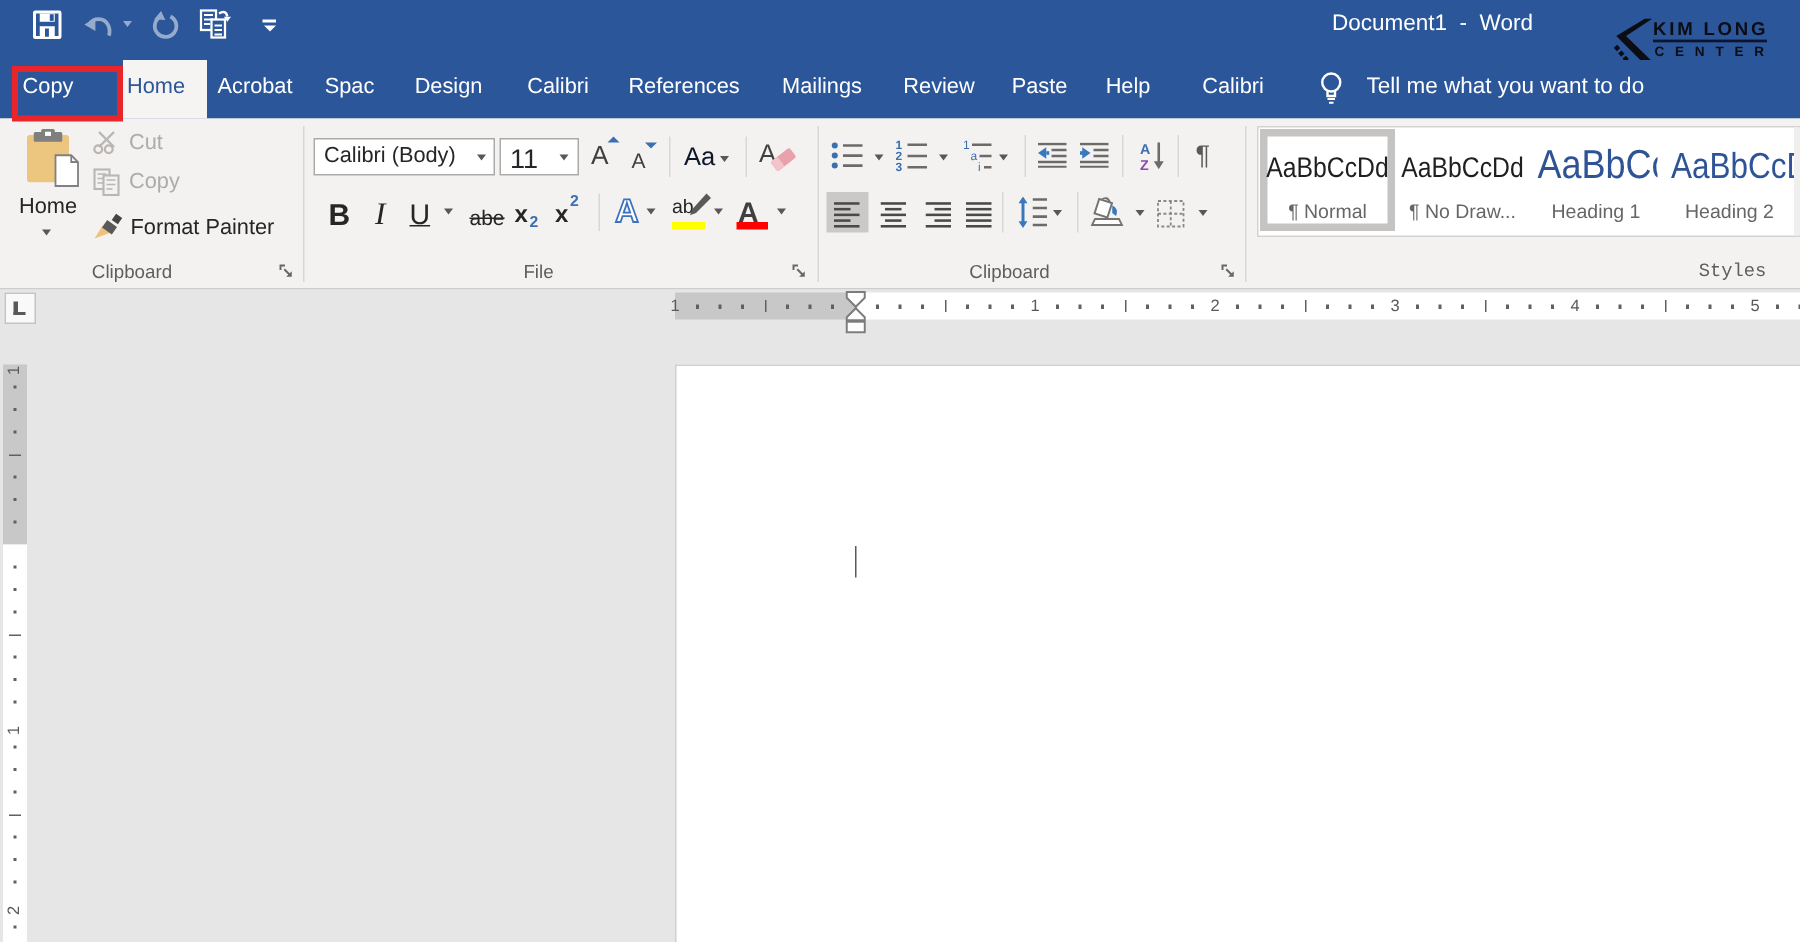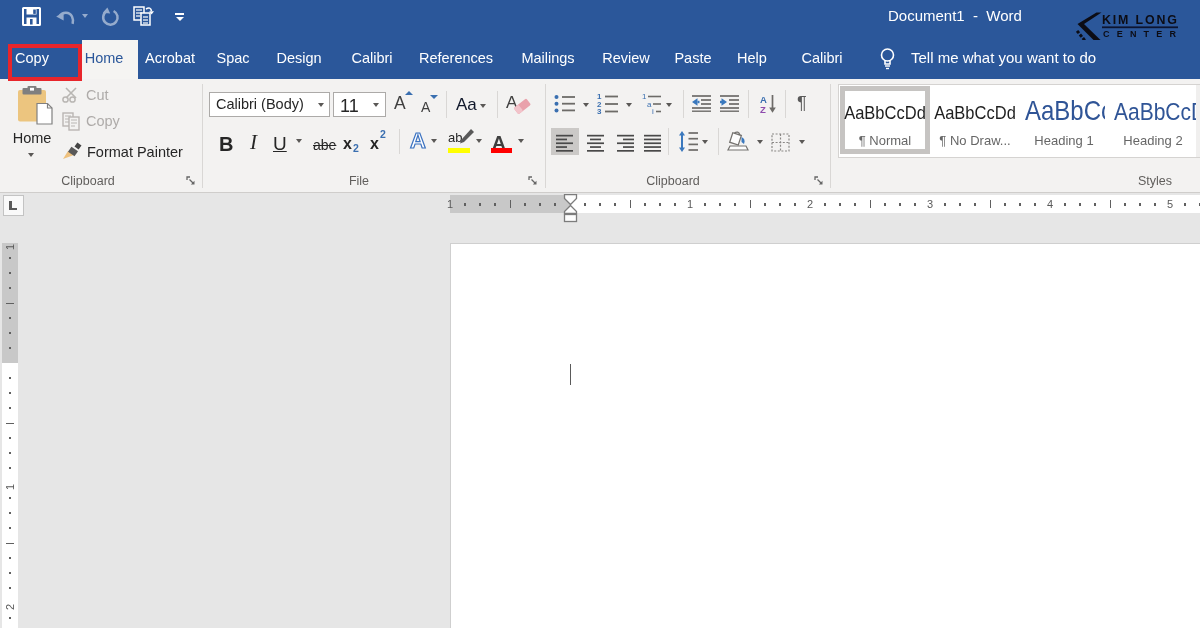--- a/index.html
+++ b/index.html
@@ -294,21 +294,21 @@
 <div class="t" style="left:975px;top:134px;transform:translateX(-50%);font-size:13px;color:#666666;">¶ No Draw...</div>
 <div class="ab" style="left:1025px;top:99px;width:80px;height:26px;overflow:hidden;">
     <span style="font-size:24px;color:#2F5496;white-space:nowrap;position:absolute;left:0;top:0px;line-height:1;transform:scaleY(1.12);transform-origin:0 60%;">AaBbCcD</span>
   </div>
 <div class="t" style="left:1064px;top:134px;transform:translateX(-50%);font-size:13px;color:#666666;">Heading 1</div>
 <div class="ab" style="left:1114px;top:101px;width:86px;height:24px;overflow:hidden;">
     <span style="font-size:21px;color:#2F5496;white-space:nowrap;position:absolute;left:0;top:0px;line-height:1;transform:scaleY(1.15);transform-origin:0 60%;">AaBbCcD</span>
   </div>
 <div class="t" style="left:1153px;top:134px;transform:translateX(-50%);font-size:13px;color:#666666;">Heading 2</div>
 <div class="ab" style="left:1196px;top:85px;width:4px;height:72px;background:#f0efee;"></div>
-<div class="t" style="left:1155px;top:175px;transform:translateX(-50%);font-size:12.5px;color:#605e5c;">Styles</div>
+<div class="t" style="left:1155px;top:175px;transform:translateX(-50%);font-size:12.5px;color:#605e5c;font-family:Liberation Mono, monospace;">Styles</div>
 <div class="ab" style="left:0;top:193px;width:1200px;height:435px;background:#e6e6e6;"></div>
 <div class="ab" style="left:450px;top:243px;width:750px;height:385px;background:#ffffff;border-left:1px solid #cfcfcf;border-top:1px solid #cfcfcf;box-sizing:border-box;"></div>
 <div class="ab" style="left:3px;top:195px;width:21px;height:21px;background:#f9f9f9;border:1px solid #c3c3c3;box-sizing:border-box;"></div>
 <div class="ab" style="left:9px;top:201px;width:2.5px;height:9px;background:#595959;"></div>
 <div class="ab" style="left:9px;top:207.5px;width:8px;height:2.5px;background:#595959;"></div>
 <div class="ab" style="left:450px;top:195px;width:120px;height:18px;background:#c8c8c8;"></div>
 <div class="ab" style="left:570px;top:195px;width:630px;height:18px;background:#ffffff;"></div>
 <div class="rnum" style="left:450px;top:199px;transform:translateX(-50%);">1</div>
 <div class="tk" style="left:464px;top:203px;width:2px;height:2.6px;"></div>
 <div class="tk" style="left:479px;top:203px;width:2px;height:2.6px;"></div>

